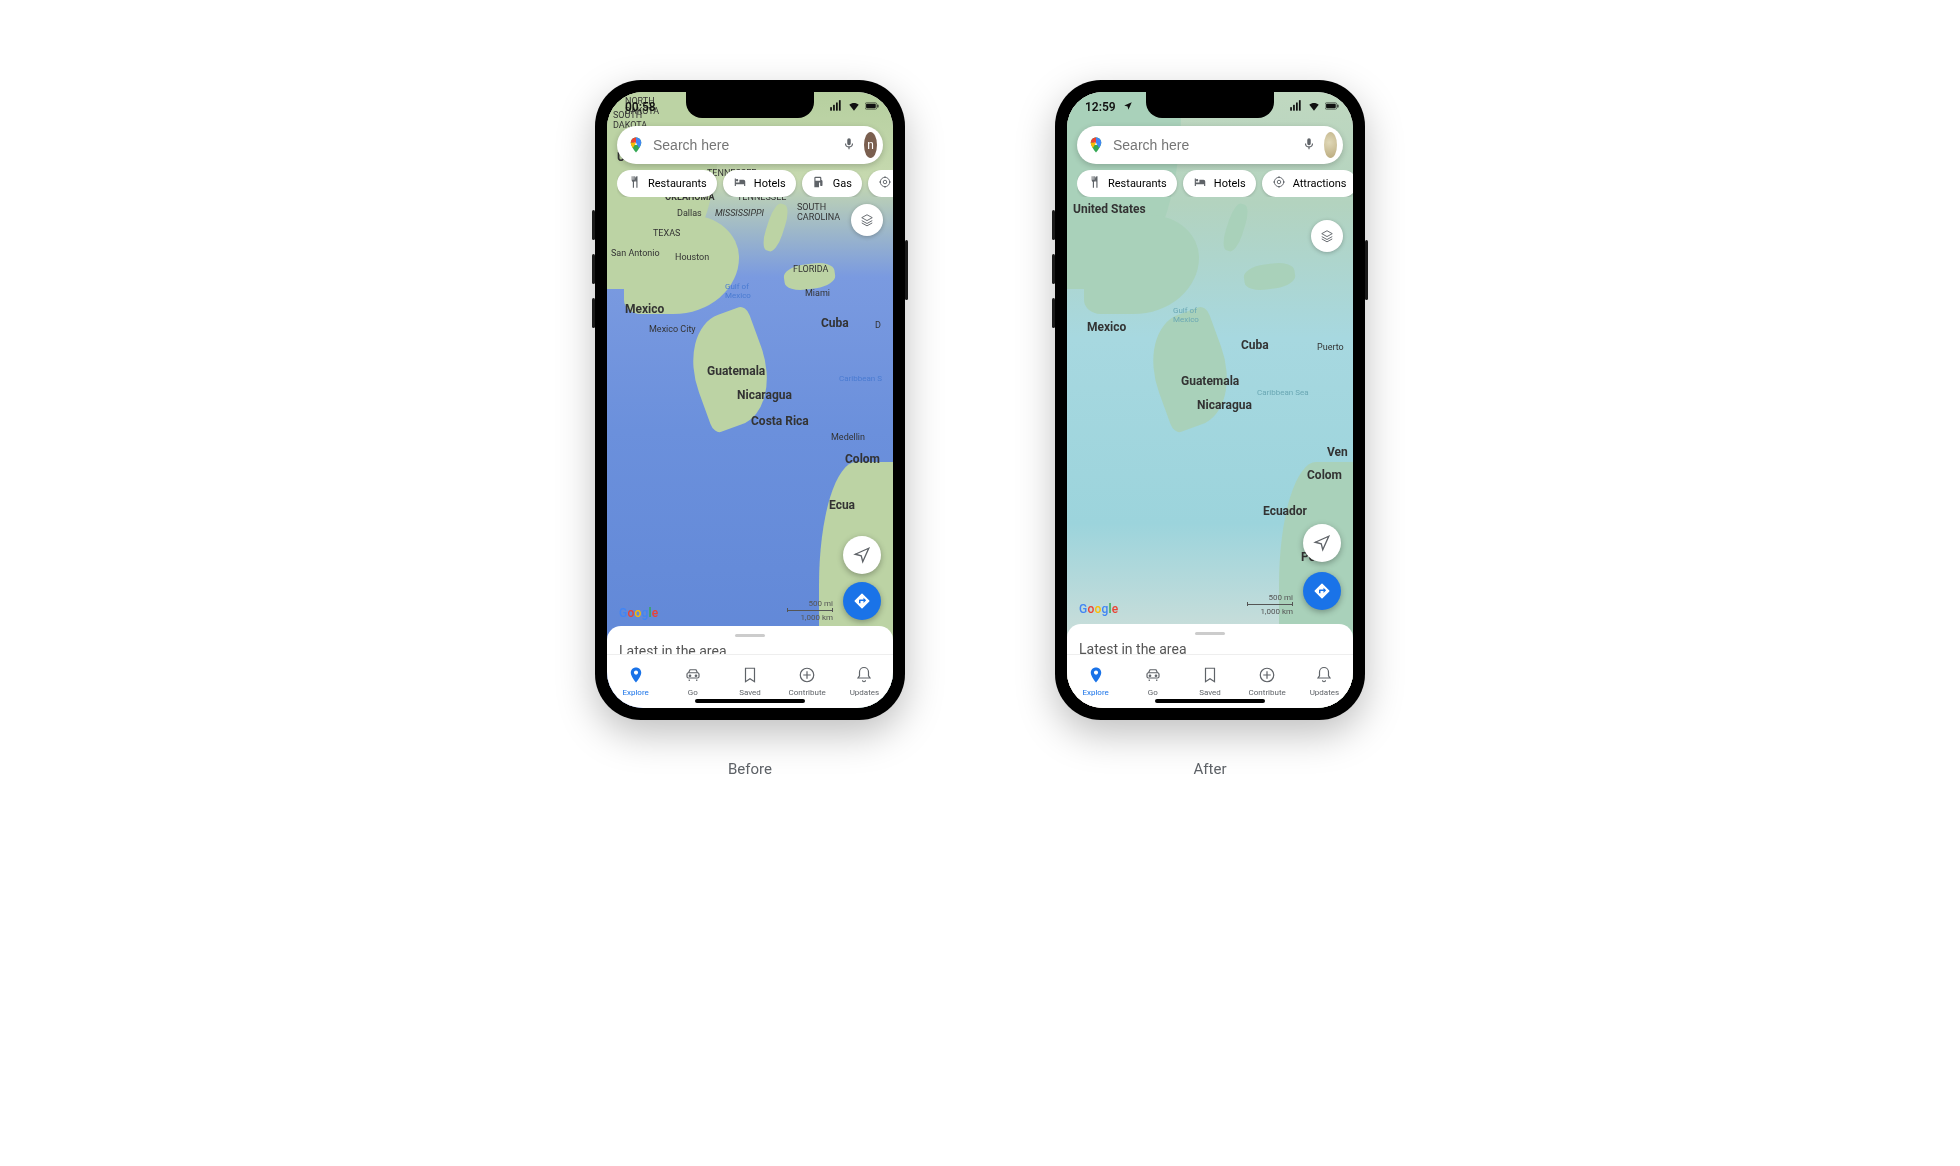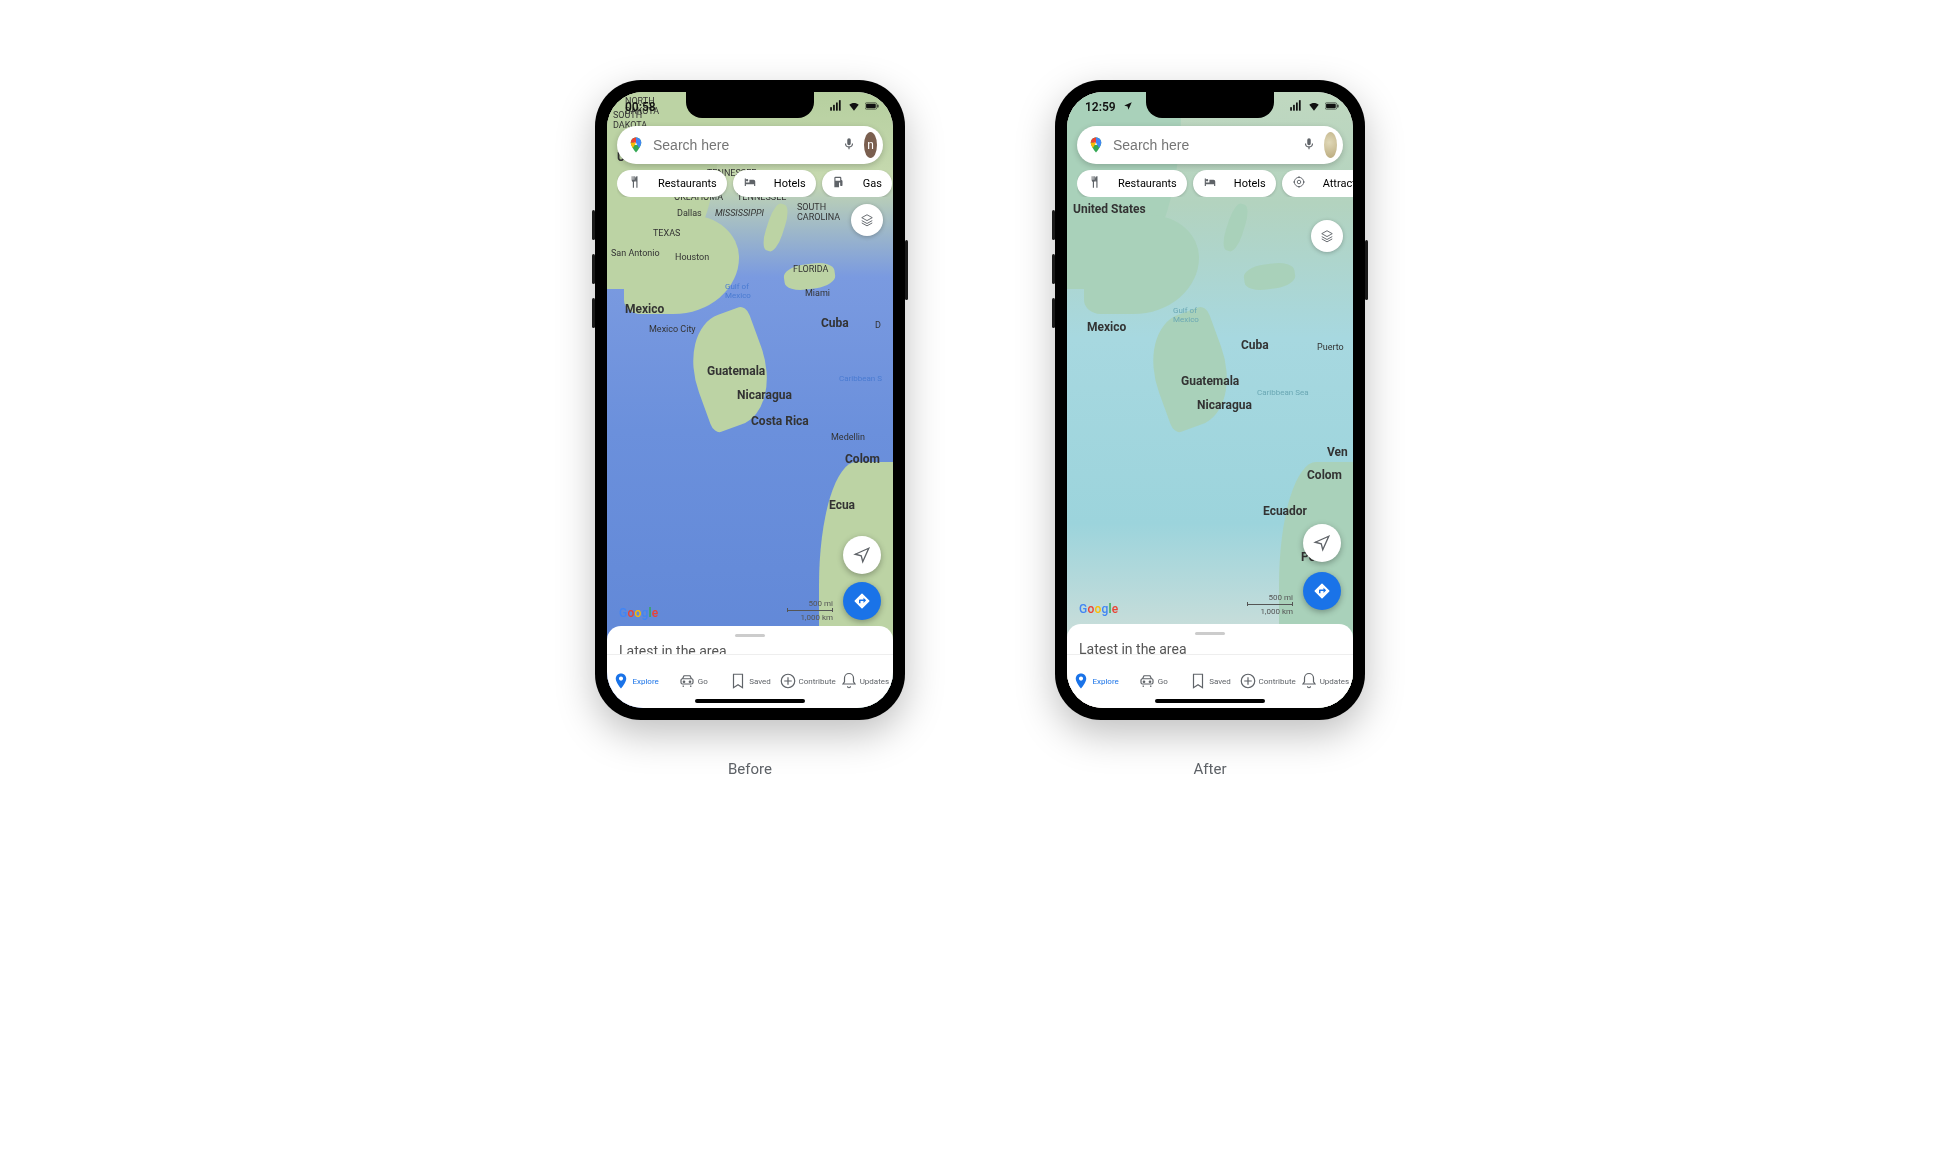--- a/index.html
+++ b/index.html
@@ -91,21 +91,21 @@
   .avatar {
     width: 26px; height: 26px; border-radius: 50%; background: #7a5f4f; color: #fff;
     display: flex; align-items: center; justify-content: center; font-size: 12px;
   }
   .avatar.new { background: radial-gradient(circle at 40% 40%, #e0d8b8, #b8a87a); }
   .chips {
     position: absolute; top: 78px; left: 10px; right: 0; display: flex; gap: 6px; z-index: 40; overflow: hidden;
   }
   .chip {
     background: #fff; border-radius: 16px; padding: 5px 10px; font-size: 11px;
-    display: flex; align-items: center; gap: 17px; box-shadow: 0 1px 3px rgba(0,0,0,.18); white-space: nowrap;
+    display: flex; align-items: center; gap: 7px; box-shadow: 0 1px 3px rgba(0,0,0,.18); white-space: nowrap;
   }
   .layers-btn {
     position: absolute; right: 10px; width: 32px; height: 32px; background: #fff;
     border-radius: 50%; box-shadow: 0 1px 4px rgba(0,0,0,.25); display: flex;
     align-items: center; justify-content: center; z-index: 40;
   }
   .locate-btn, .dir-btn {
     position: absolute; right: 12px; width: 38px; height: 38px; border-radius: 50%;
     box-shadow: 0 2px 6px rgba(0,0,0,.3); display: flex; align-items: center; justify-content: center; z-index: 40;
   }
@@ -131,21 +131,21 @@
     position: absolute; left: 0; right: 0; background: #fff; z-index: 42;
     border-top-left-radius: 14px; border-top-right-radius: 14px; padding: 8px 12px 0;
   }
   .sheet .handle { width: 30px; height: 3px; background: #ccc; border-radius: 2px; margin: 0 auto 6px; }
   .sheet .title { font-size: 14px; color: #555; }
   .bottom-nav {
     position: absolute; bottom: 0; left: 0; right: 0; height: 54px; background: #fff; z-index: 44;
     display: flex; border-top: 1px solid #eee;
   }
   .nav-item {
-    flex: 1; display: flex; flex-direction: row; align-items: center; justify-content: center;
+    flex: 1; display: flex; flex-direction: column; align-items: center; justify-content: center;
     gap: 2px; font-size: 8px; color: #5f6368;
   }
   .nav-item.active { color: #1a73e8; }
   .nav-item svg { width: 18px; height: 18px; }
   .ico { width: 14px; height: 14px; }
 </style>
 </head>
 <body>
 
 <div class="col">
@@ -160,21 +160,21 @@
         <div class="land ca"></div>
           <div class="land cu"></div>
           <div class="land sa"></div>
         <div>
             <div class="mlabel " style="top: 4px; left: 18px; white-space: pre;">NORTH
 DAKOTA</div>
             <div class="mlabel " style="top: 18px; left: 6px; white-space: pre;">SOUTH
 DAKOTA</div>
             <div class="mlabel bold" style="top: 58px; left: 10px; white-space: nowrap;">United States</div>
             <div class="mlabel " style="top: 76px; left: 100px; white-space: nowrap;">TENNESSEE</div>
-            <div class="mlabel " style="top: 100px; left: 67px; white-space: nowrap;">OKLAHOMA</div>
+            <div class="mlabel " style="top: 100px; left: 58px; white-space: nowrap; font-weight: bold;">OKLAHOMA</div>
             <div class="mlabel " style="top: 100px; left: 130px; white-space: nowrap;">TENNESSEE</div>
             <div class="mlabel " style="top: 116px; left: 70px; white-space: nowrap;">Dallas</div>
             <div class="mlabel " style="top: 116px; left: 108px; white-space: nowrap; font-style: italic;">MISSISSIPPI</div>
             <div class="mlabel " style="top: 110px; left: 190px; white-space: pre;">SOUTH
 CAROLINA</div>
             <div class="mlabel " style="top: 136px; left: 46px; white-space: nowrap;">TEXAS</div>
             <div class="mlabel " style="top: 156px; left: 4px; white-space: nowrap;">San Antonio</div>
             <div class="mlabel " style="top: 160px; left: 68px; white-space: nowrap;">Houston</div>
             <div class="mlabel " style="top: 172px; left: 186px; white-space: nowrap;">FLORIDA</div>
             <div class="mlabel water" style="top: 190px; left: 118px; white-space: pre;">Gulf of

